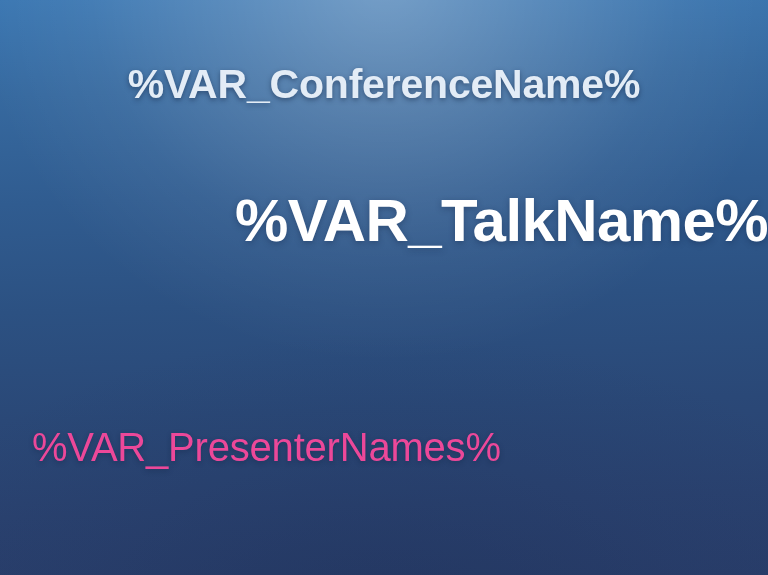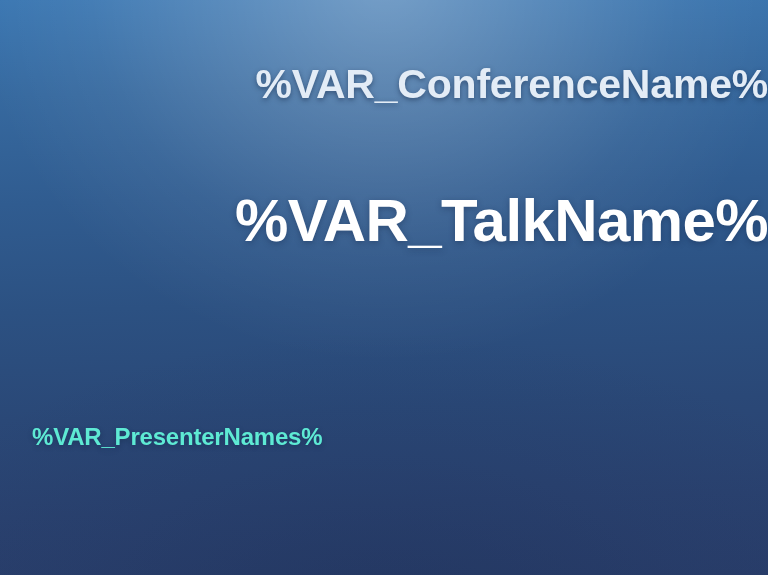--- a/index.html
+++ b/index.html
@@ -49,21 +49,21 @@
           rgba(25,42,80,0.00) 78%);
     pointer-events: none;
   }
 
   
   .conference-name {
     position: absolute;
     left: 0;
     right: 0;
     top: 60px;
-    text-align: right;
+    text-align: center;
     font-size: 41px;
     font-weight: bold;
     letter-spacing: -0.2px;
     line-height: 1.18;
     color: #e3ecf6;
     text-shadow: 0 2px 5px rgba(16,34,66,0.50);
     white-space: nowrap;
   }
 
   .talk-name {
@@ -79,25 +79,25 @@
     color: #ffffff;
     text-shadow: 0 2px 6px rgba(16,34,66,0.36);
     white-space: nowrap;
   }
 
   .presenter-names {
     position: absolute;
     left: 32px;
     top: 423px;
     text-align: left;
-    font-size: 24px;
-    font-weight: bold;
+    font-size: 40px;
+    font-weight: normal;
     letter-spacing: -0.2px;
     line-height: 1.2;
-    color: #5eead4;
+    color: #ec4899;
     text-shadow: 0 2px 5px rgba(16,34,66,0.40);
     white-space: nowrap;
   }
 </style>
 </head>
 <body>
 
 <div id="slide-root">
 
   <div class="slide-background"></div>

